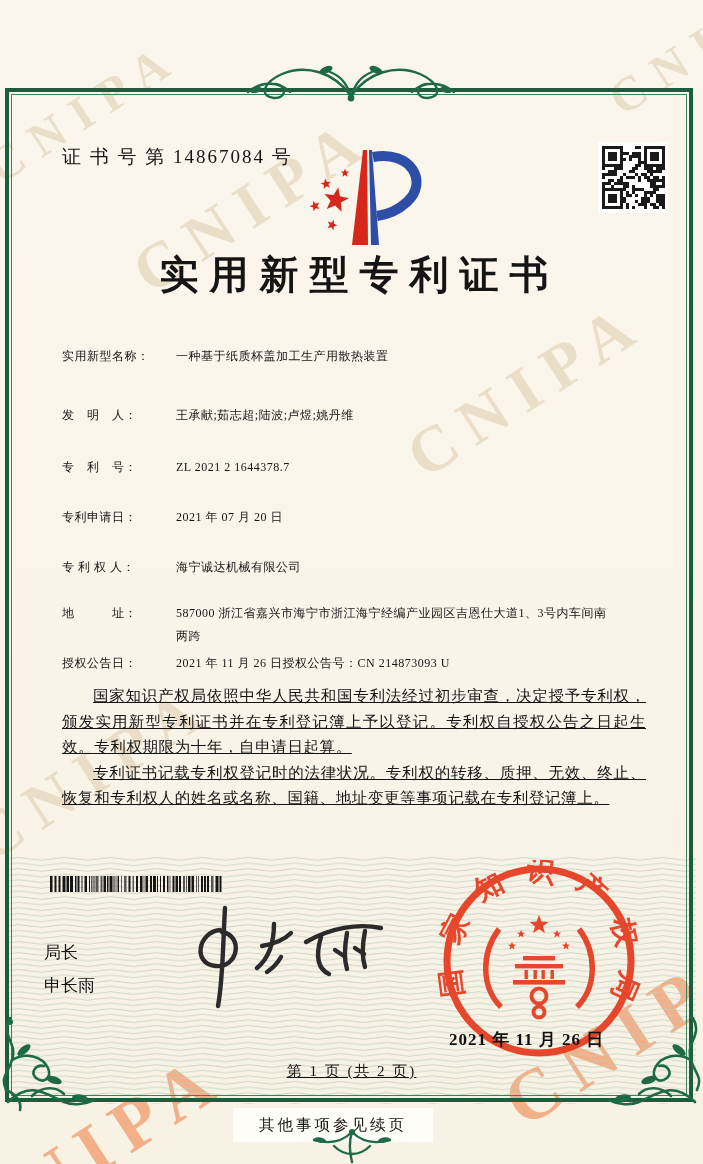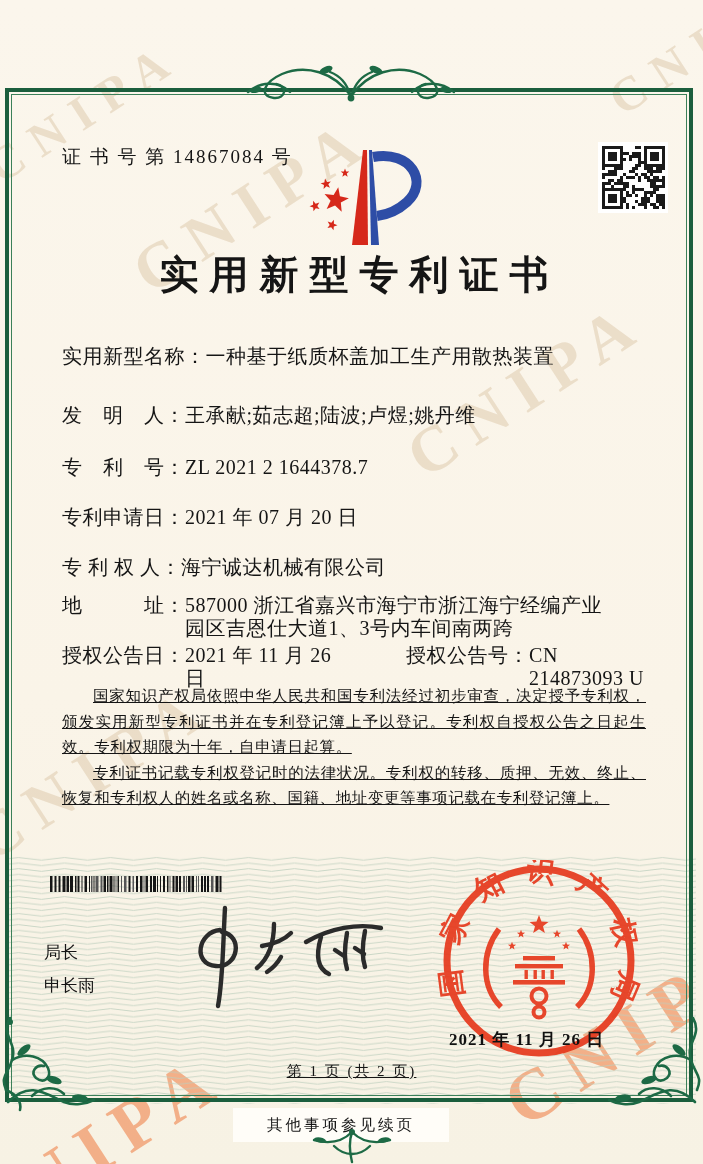--- a/index.html
+++ b/index.html
@@ -18,43 +18,43 @@
   .frame-inner{position:absolute;left:2px;top:2px;right:2px;bottom:2px;
       border:1.5px solid #3b8059;}
   
   .cert-no{position:absolute;left:62px;top:144px;font-size:19px;letter-spacing:2px;}
   .title{position:absolute;left:8px;top:248px;width:100%;text-align:center;
       font-size:39px;font-weight:700;letter-spacing:11px;}
   .qr-wrap{position:absolute;left:598px;top:142px;width:70px;height:71px;background:#fff;
       display:flex;align-items:center;justify-content:center;}
   
   .fields{position:absolute;left:62px;top:345px;width:586px;}
-  .field-row{display:flex;align-items:flex-start;font-size:20px;line-height:23px;}
+  .field-row{display:flex;align-items:flex-start;font-size:12px;line-height:23px;}
   .f-label{flex:0 0 114px;white-space:pre;letter-spacing:0.5px;}
   .f-value{letter-spacing:0.5px;}
   .mb-a{margin-bottom:36px}.mb-b{margin-bottom:29px}.mb-c{margin-bottom:27px}
-  .mb-d{margin-bottom:15px}.mb-e{margin-bottom:4px}
+  .mb-d{margin-bottom:23px}.mb-e{margin-bottom:4px}
   .addr .f-value{width:432px;}
   .grant-row{display:flex;}
-  .grant-col2{margin-left:68px;display:flex;}
+  .grant-col2{display:flex;}
   
   .paras{position:absolute;left:62px;top:683px;width:584px;font-size:15.5px;
       line-height:25.5px;letter-spacing:0.6px;text-align:justify;text-decoration:underline;}
   .paras p{margin:0;text-indent:2em;}
   
   .waves{position:absolute;left:7px;top:856px;z-index:0;}
   .barcode{position:absolute;left:50px;top:876px;z-index:1;}
   .signer{position:absolute;left:44px;top:936px;font-size:17px;line-height:33px;z-index:1;}
   .signature{position:absolute;left:178px;top:902px;z-index:1;}
   .seal{position:absolute;left:428px;top:860px;z-index:1;}
   .seal-date{position:absolute;left:449px;top:1028px;z-index:2;font-size:17px;
       letter-spacing:1px;color:#111;font-weight:600;}
   .page-info{position:absolute;left:0;top:1062px;width:100%;text-align:center;
       font-size:15px;letter-spacing:2px;z-index:1;text-decoration:underline;}
-  .cont-note{position:absolute;left:233px;top:1108px;width:216px;height:34px;background:#fffdf8;
+  .cont-note{position:absolute;left:233px;top:1108px;width:200px;height:34px;background:#fffdf8;
       display:flex;align-items:center;justify-content:center;font-size:15.5px;
       letter-spacing:3px;z-index:2;}
   .orn{position:absolute;z-index:3;pointer-events:none;}
   .flip{transform:scaleX(-1);}
 </style>
 </head>
 <body>
 
 <div class="page">
 

